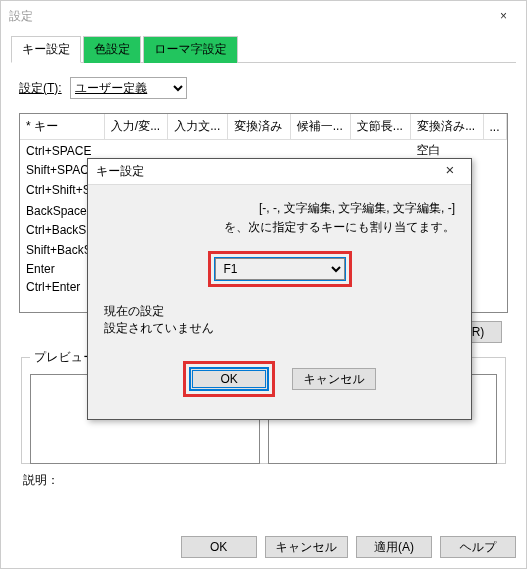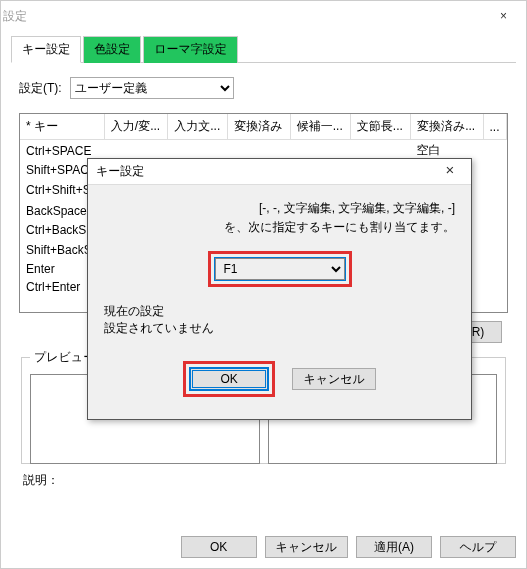--- a/index.html
+++ b/index.html
@@ -1,27 +1,27 @@
 <!DOCTYPE html>
 <html><head>
 <meta charset="utf-8">
 <style>
 * { box-sizing: border-box; font-family: "Yu Gothic UI", "Meiryo", sans-serif; font-size: 12px; }
 body { margin: 0; background: #fff; width: 527px; height: 569px; position: relative; }
 .window { width: 527px; height: 569px; background: #fff; border: 1px solid #ccc; position: relative; }
-.titlebar { height: 30px; display: flex; align-items: center; padding-left: 2px; color: #999; }
+.titlebar { height: 30px; display: flex; align-items: center; padding-left: 8px; color: #999; }
 .titlebar .close { position: absolute; right: 0; top: 0; width: 45px; height: 30px; text-align: center; line-height: 30px; color: #333; }
 .tabs { display: flex; margin: 4px 10px 0 10px; border-bottom: 1px solid #ccc; }
 .tab { padding: 4px 10px; border: 1px solid #ccc; border-bottom: none; margin-right: 2px; background: #fff; position: relative; top: 1px; }
 .tab.active { background: #fff; border-bottom: 1px solid #fff; }
 .tab:not(.active) { background: #22c55e; }
 .body { padding: 14px 18px; }
-.row { display: flex; align-items: center; margin-bottom: 14px; }
+.row { display: flex; align-items: center; margin-bottom: 14px; text-decoration: underline; }
 .label { margin-right: 8px; }
-select.combo { height: 22px; width: 164px; border: 1px solid #aaa; background: #fff; }
+select.combo { height: 22px; width: 117px; border: 1px solid #aaa; background: #fff; }
 .table-wrap { border: 1px solid #888; height: 200px; overflow: hidden; }
 table { width: 100%; border-collapse: collapse; }
 th { text-align: left; font-weight: normal; padding: 4px 6px; border-right: 1px solid #ddd; background: #fff; border-bottom: 1px solid #ddd; white-space: nowrap; overflow: hidden; }
 td { padding: 2px 6px; white-space: nowrap; overflow: hidden; }
 .dots-col { width: 12px; }
 .btnrow { margin-top: 8px; text-align: right; padding-right: 6px; }
 .btn { min-width: 76px; height: 22px; border: 1px solid #aaa; background: #e1e1e1; padding: 2px 10px; }
 .preview-fieldset { margin-top: 6px; border: 1px solid #ccc; padding: 8px; height: 115px; }
 .preview-fieldset legend { padding: 0 4px; }
 .preview-panes { display: flex; gap: 8px; height: 90px; }

